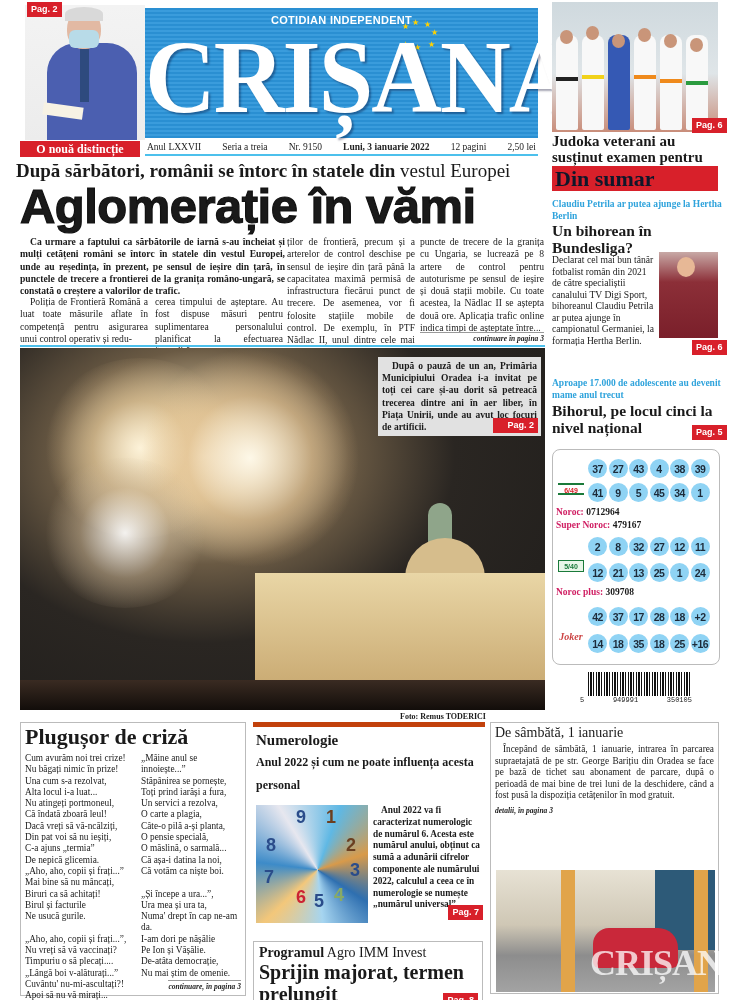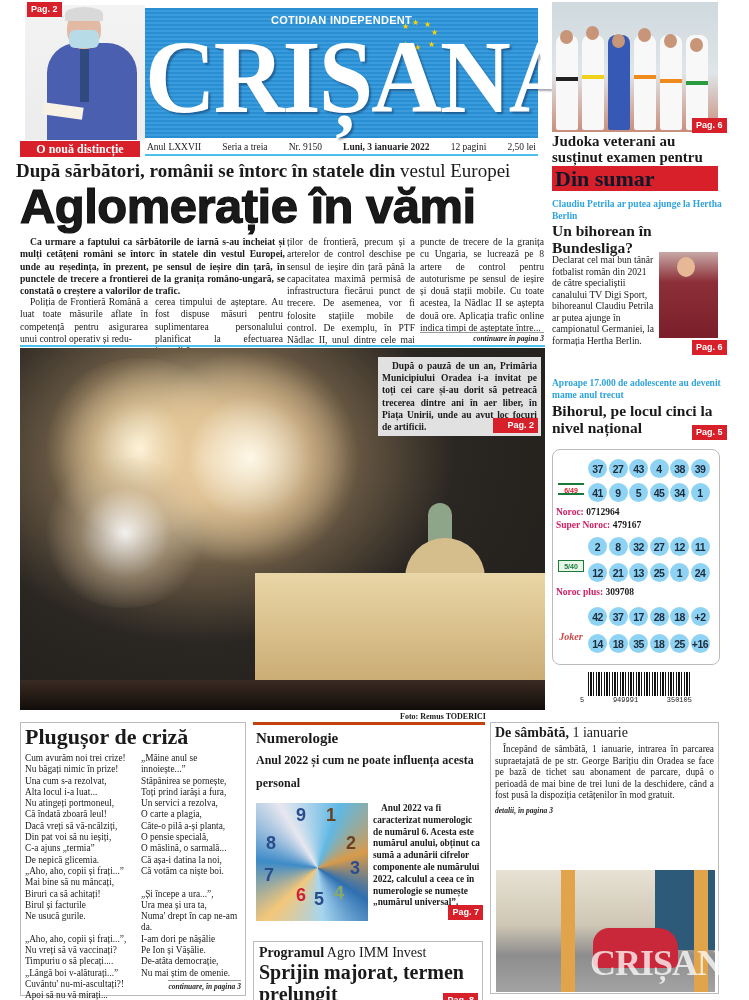--- a/index.html
+++ b/index.html
@@ -71,35 +71,35 @@
   .barcode { left: 580px; top: 672px; width: 112px; height: 34px; }
   .barcode .bars { height: 24px; background: repeating-linear-gradient(90deg,#111 0 1px,#fff 1px 2px,#111 2px 4px,#fff 4px 5px,#111 5px 6px,#fff 6px 8px); margin-left: 8px; }
   .barcode .digits { font-family: "Liberation Mono", monospace; font-size: 7px; display: flex; justify-content: space-between; }
   
   .plug { left: 20px; top: 722px; width: 226px; height: 274px; border: 1px solid #bbb; }
   .plug-title { position: absolute; left: 4px; top: 0px; font-weight: bold; font-size: 22px; line-height: 28px; }
   .poem { position: absolute; top: 30px; font-size: 9.3px; line-height: 11.3px; white-space: pre; }
   .poem.p1 { left: 4px; }
   .poem.p2 { left: 120px; }
   .plug-cont { position: absolute; right: 4px; bottom: 4px; font-size: 7.5px; font-style: italic; font-weight: bold; border-top: 1px solid #999; padding-top: 1px; }
-  .numero { left: 253px; top: 722px; width: 232px; height: 200px; border-top: 3px solid #c2410c; }
+  .numero { left: 253px; top: 722px; width: 232px; height: 200px; border-top: 5px solid #c2410c; }
   .numero .k { position: absolute; left: 3px; top: 5px; font-weight: bold; font-size: 15px; }
   .numero .h { position: absolute; left: 3px; top: 24px; font-weight: bold; font-size: 12px; line-height: 23px; width: 230px; }
   .numimg { position: absolute; left: 3px; top: 78px; width: 112px; height: 118px; background: conic-gradient(from 20deg at 55% 55%, #5fb8e4, #d89a4a, #2e6fb0, #a6d5f0, #f3c77a, #3d8bc8, #e7e7ef, #5fb8e4); }
   .numimg span { position: absolute; font-family: "Liberation Sans", sans-serif; font-weight: bold; font-size: 18px; color: #2a4c8a; }
   .numtext { position: absolute; left: 120px; top: 78px; width: 110px; font-size: 9.3px; font-weight: bold; line-height: 11.8px; text-indent: 8px; }
   .numero .pag { position: absolute; right: 2px; bottom: 2px; }
   .agro { left: 253px; top: 925px; width: 230px; height: 72px; border: 1px solid #bbb; padding: 3px 5px; margin-top: 16px; }
   .agro .k { font-size: 14px; }
   .agro .k b { font-weight: bold; }
   .agro .h { font-weight: bold; font-size: 20px; line-height: 22px; }
   .agro .pag { position: absolute; right: 4px; bottom: 4px; }
   .parc { left: 490px; top: 722px; width: 229px; height: 272px; border: 1px solid #bbb; padding: 2px 4px; }
   .parc .k { font-size: 14px; }
-  .parc .k b { font-weight: bold; }
+  .parc .k b { font-weight: normal; }
   .parc .h { font-weight: bold; font-size: 20px; line-height: 23px; margin-top: 2px; }
   .parc .t { font-size: 9.3px; line-height: 11.5px; text-indent: 8px; text-align: justify; margin-top: 3px; }
   .parc .d { font-size: 7.5px; font-style: italic; font-weight: bold; margin-top: 4px; }
   .parcimg { position: absolute; left: 5px; top: 147px; width: 219px; height: 122px; background: linear-gradient(180deg,#e7e2d4 0%,#cfc7b5 45%,#8d8d8d 70%,#a3a3a3 100%); overflow: hidden; }
   .parcimg .pillar { position: absolute; top: 0; width: 14px; height: 100%; background: #e1a44a; }
   .parcimg .car { position: absolute; left: 97px; top: 58px; width: 85px; height: 40px; background: #c9283a; border-radius: 16px 20px 6px 6px; }
   .parcimg .wall { position: absolute; right: 0; top: 0; width: 60px; height: 80px; background: #2d5a78; }
   .watermark { left: 590px; top: 942px; font-family: "Liberation Serif", serif; font-weight: bold; font-size: 36px; color: rgba(255,255,255,0.75); letter-spacing: -1px; }
 </style>
 </head>

